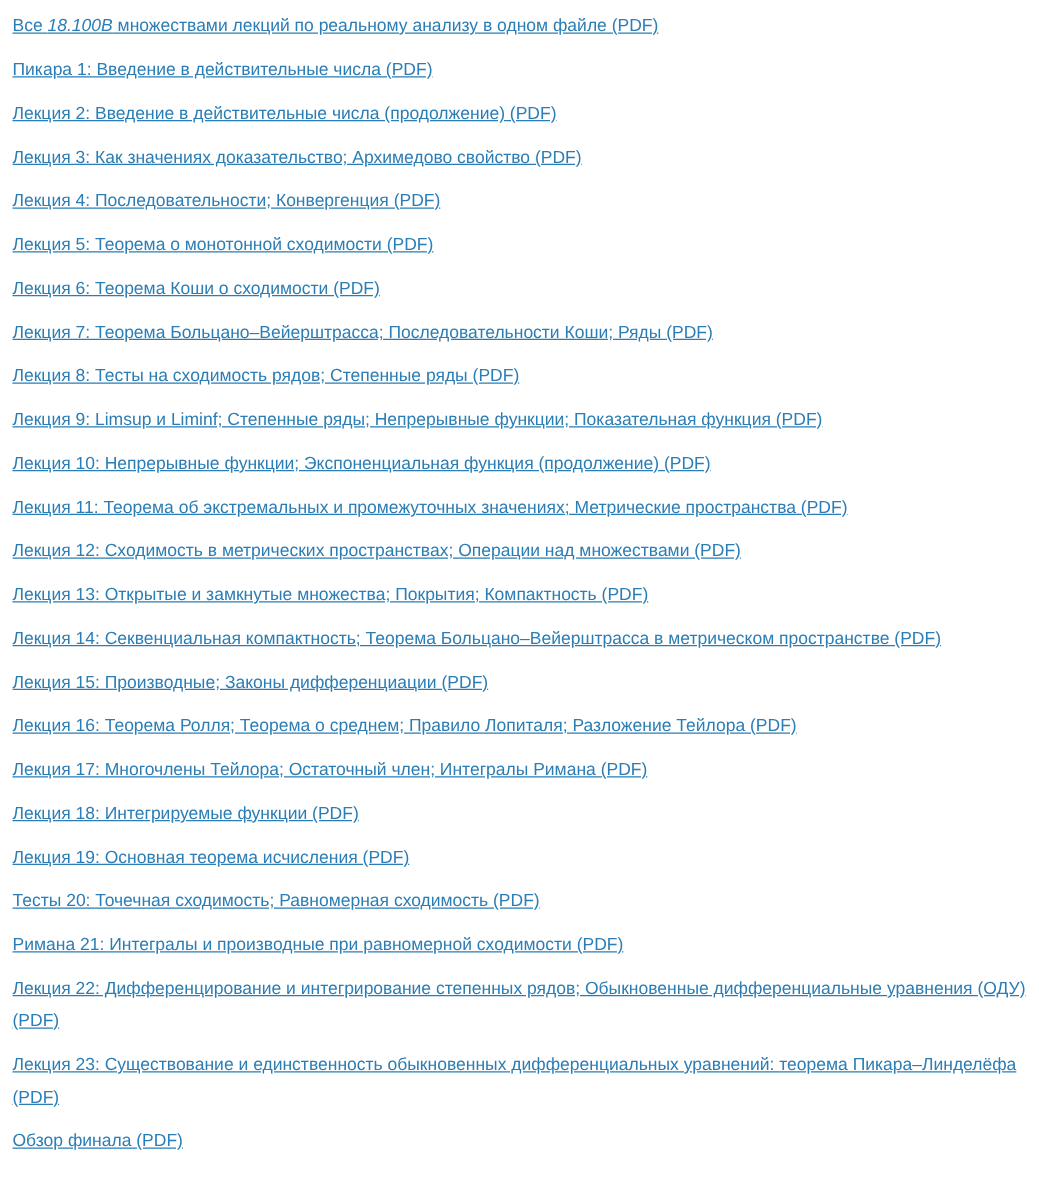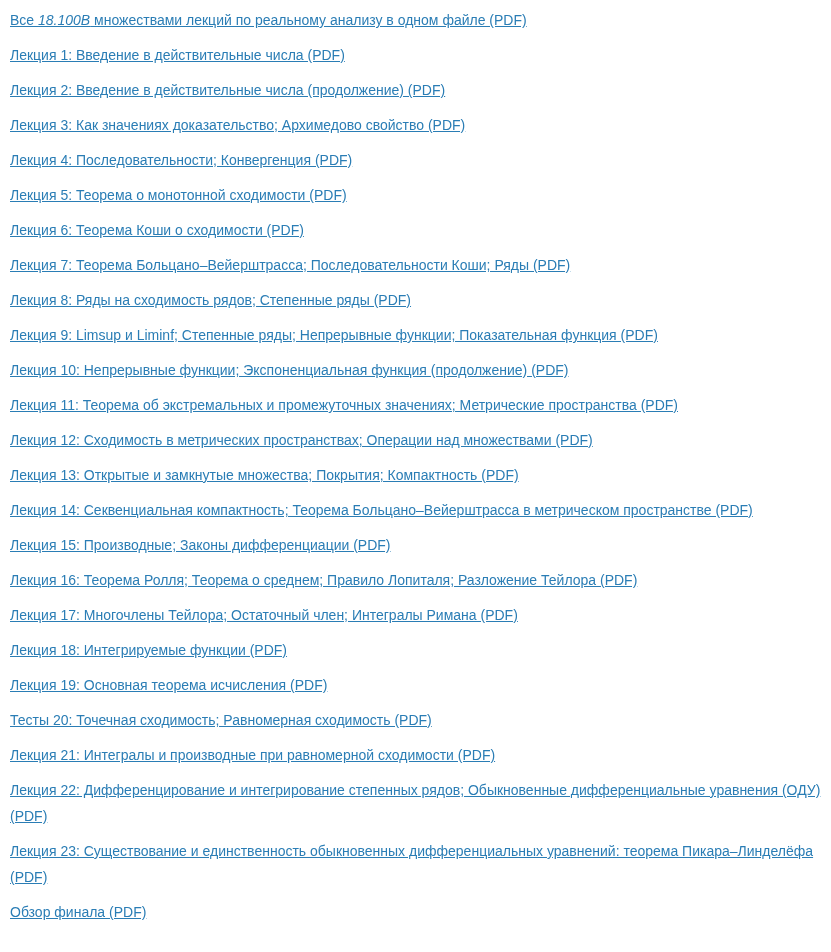--- a/index.html
+++ b/index.html
@@ -34,38 +34,38 @@
 </style>
 </head>
 <body>
 
 <div class="page">
 
   <p class="row">
     <a class="doc-link"><span>Все </span><em>18.100B</em><span> множествами лекций по реальному анализу в одном файле (PDF)</span></a>
   </p>
 
-  <p class="row"><a class="doc-link">Лекция 1: Введение в действительные числа (PDF)</a></p>
+  <p class="row"><a class="doc-link">Пикара 1: Введение в действительные числа (PDF)</a></p>
   <p class="row"><a class="doc-link">Лекция 2: Введение в действительные числа (продолжение) (PDF)</a></p>
   <p class="row"><a class="doc-link">Лекция 3: Как значениях доказательство; Архимедово свойство (PDF)</a></p>
   <p class="row"><a class="doc-link">Лекция 4: Последовательности; Конвергенция (PDF)</a></p>
   <p class="row"><a class="doc-link">Лекция 5: Теорема о монотонной сходимости (PDF)</a></p>
   <p class="row"><a class="doc-link">Лекция 6: Теорема Коши о сходимости (PDF)</a></p>
   <p class="row"><a class="doc-link">Лекция 7: Теорема Больцано–Вейерштрасса; Последовательности Коши; Ряды (PDF)</a></p>
-  <p class="row"><a class="doc-link">Лекция 8: Ряды на сходимость рядов; Степенные ряды (PDF)</a></p>
+  <p class="row"><a class="doc-link">Лекция 8: Тесты на сходимость рядов; Степенные ряды (PDF)</a></p>
   <p class="row"><a class="doc-link">Лекция 9: Limsup и Liminf; Степенные ряды; Непрерывные функции; Показательная функция (PDF)</a></p>
   <p class="row"><a class="doc-link">Лекция 10: Непрерывные функции; Экспоненциальная функция (продолжение) (PDF)</a></p>
   <p class="row"><a class="doc-link">Лекция 11: Теорема об экстремальных и промежуточных значениях; Метрические пространства (PDF)</a></p>
   <p class="row"><a class="doc-link">Лекция 12: Сходимость в метрических пространствах; Операции над множествами (PDF)</a></p>
   <p class="row"><a class="doc-link">Лекция 13: Открытые и замкнутые множества; Покрытия; Компактность (PDF)</a></p>
   <p class="row"><a class="doc-link">Лекция 14: Секвенциальная компактность; Теорема Больцано–Вейерштрасса в метрическом пространстве (PDF)</a></p>
   <p class="row"><a class="doc-link">Лекция 15: Производные; Законы дифференциации (PDF)</a></p>
   <p class="row"><a class="doc-link">Лекция 16: Теорема Ролля; Теорема о среднем; Правило Лопиталя; Разложение Тейлора (PDF)</a></p>
   <p class="row"><a class="doc-link">Лекция 17: Многочлены Тейлора; Остаточный член; Интегралы Римана (PDF)</a></p>
   <p class="row"><a class="doc-link">Лекция 18: Интегрируемые функции (PDF)</a></p>
   <p class="row"><a class="doc-link">Лекция 19: Основная теорема исчисления (PDF)</a></p>
   <p class="row"><a class="doc-link">Тесты 20: Точечная сходимость; Равномерная сходимость (PDF)</a></p>
-  <p class="row"><a class="doc-link">Лекция 21: Интегралы и производные при равномерной сходимости (PDF)</a></p>
+  <p class="row"><a class="doc-link">Римана 21: Интегралы и производные при равномерной сходимости (PDF)</a></p>
   <p class="row"><a class="doc-link">Лекция 22: Дифференцирование и интегрирование степенных рядов; Обыкновенные дифференциальные уравнения (ОДУ) (PDF)</a></p>
   <p class="row"><a class="doc-link">Лекция 23: Существование и единственность обыкновенных дифференциальных уравнений: теорема Пикара–Линделёфа (PDF)</a></p>
   <p class="row"><a class="doc-link">Обзор финала (PDF)</a></p>
 
 </div>
 
 </body></html>

